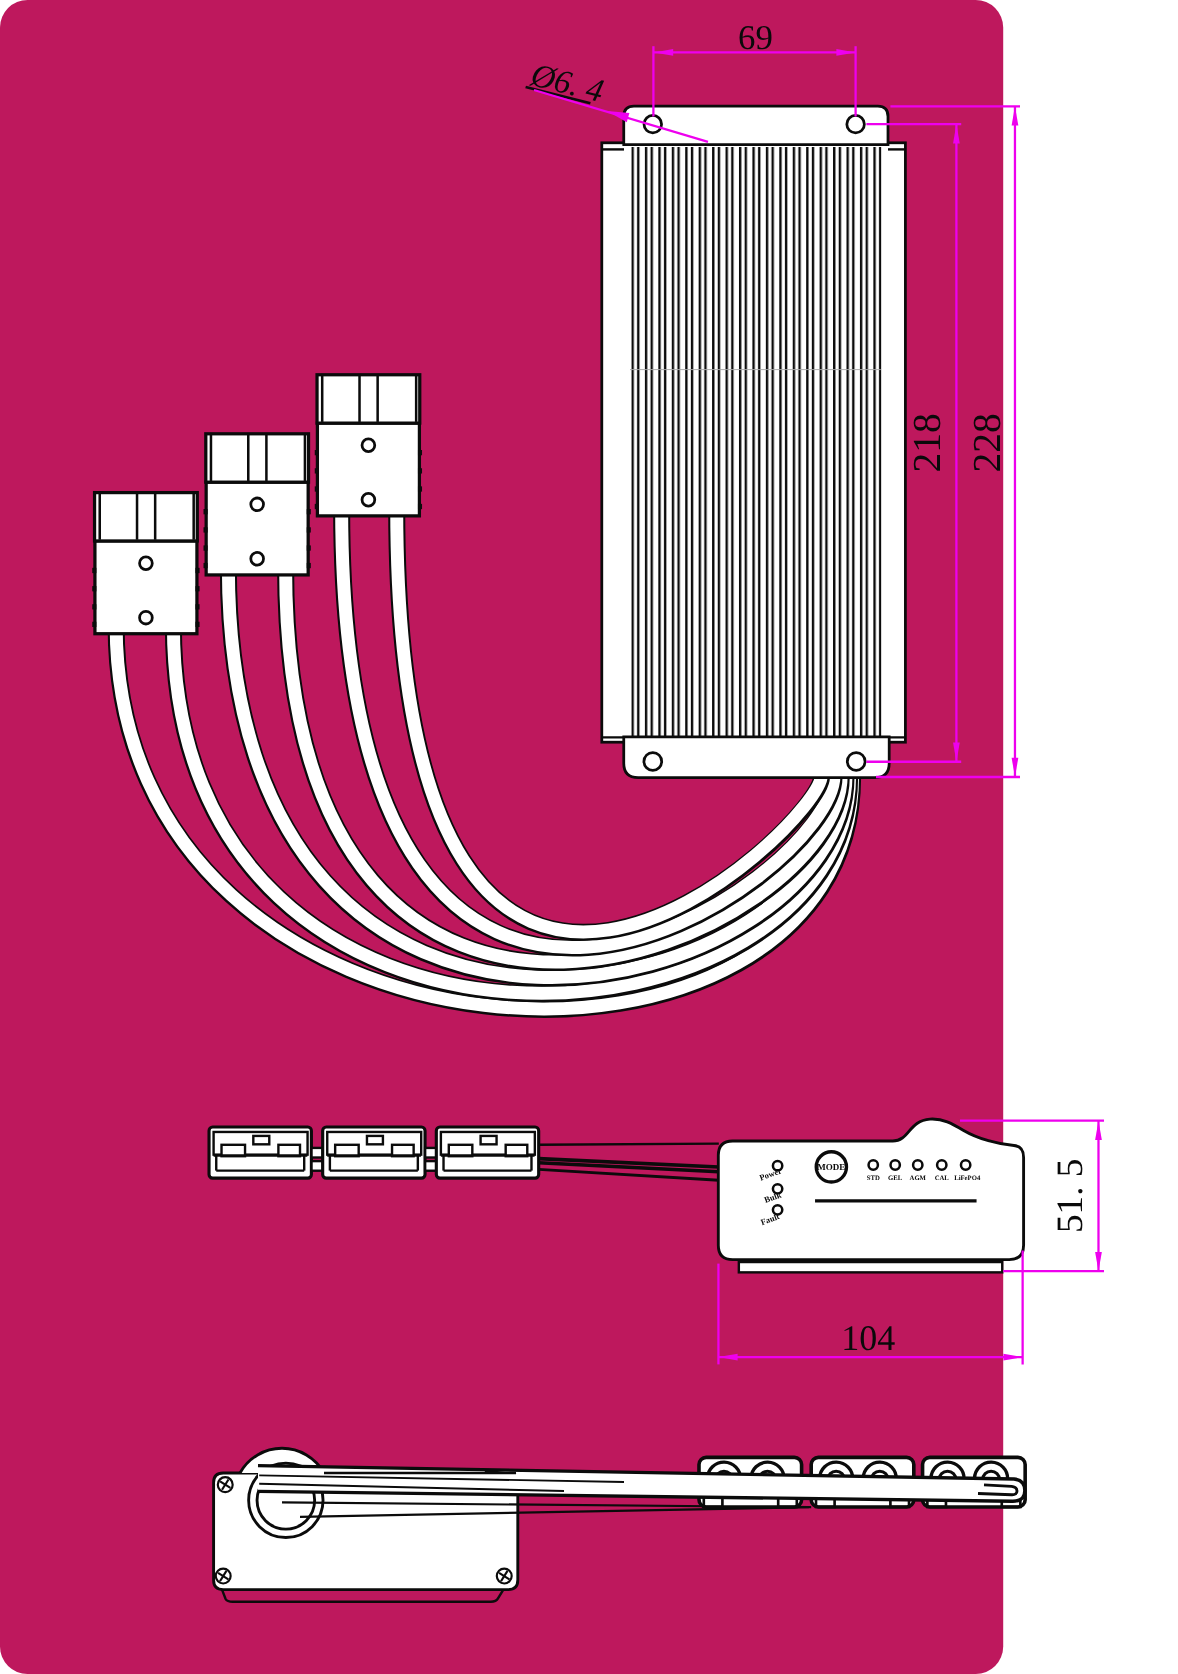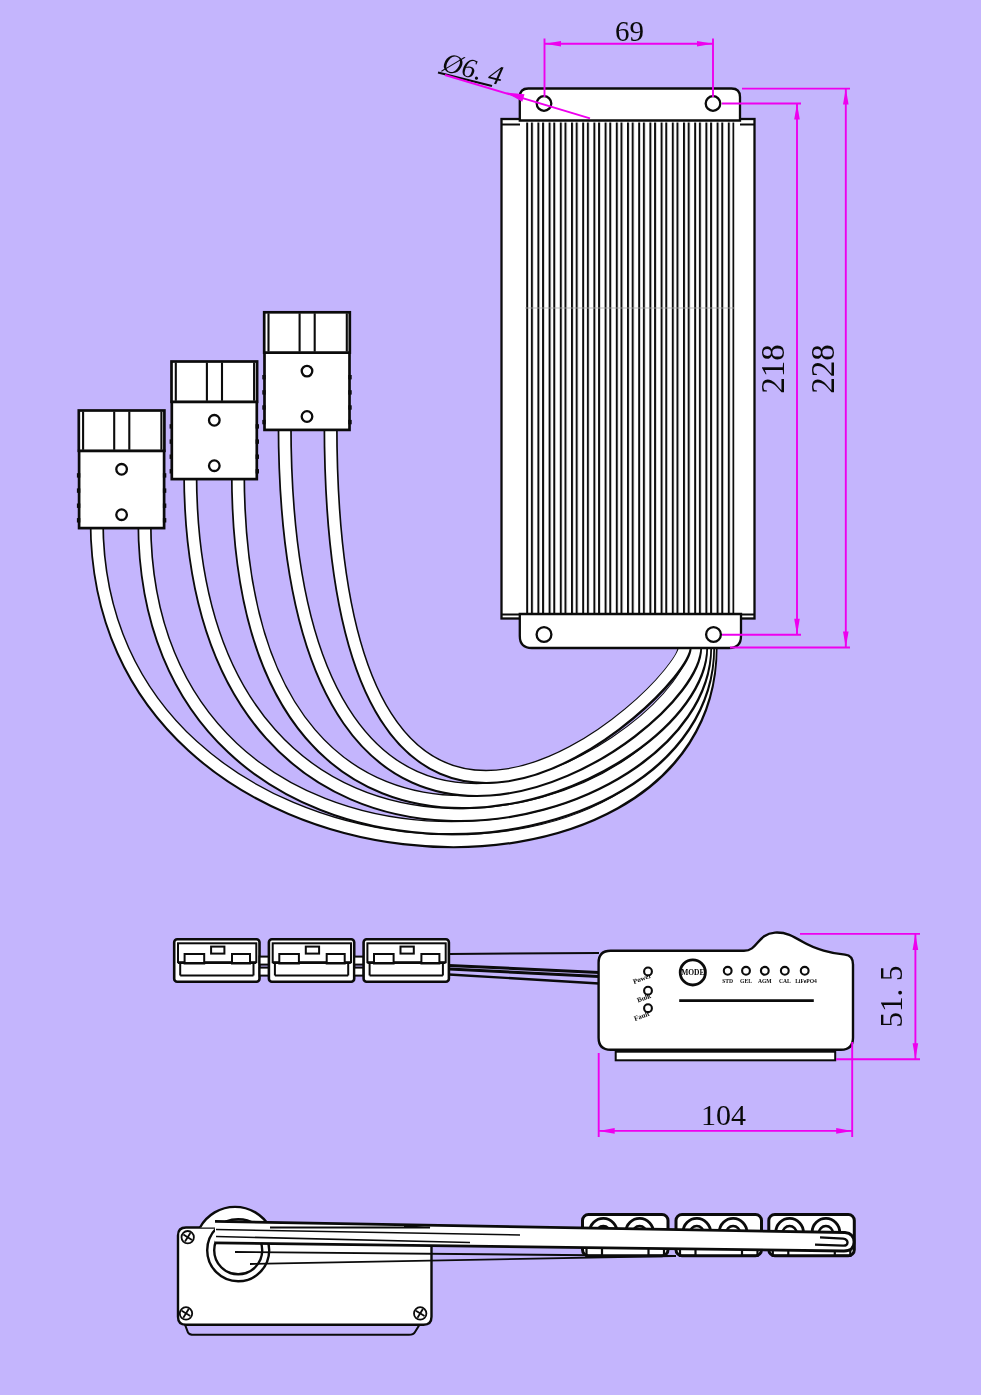--- a/index.html
+++ b/index.html
@@ -1,15 +1,15 @@
 <!DOCTYPE html>
 <html><head><meta charset="utf-8">
 <style>
 html,body{margin:0;padding:0;background:#fff;}
-#page{width:981px;height:1395px;position:relative;background:#c4b5fd;font-family:"Liberation Sans",sans-serif;}
+#page{width:836px;height:1395px;position:relative;background:#be185d;font-family:"Liberation Sans",sans-serif;border-radius:23px;}
 text{font-family:"Liberation Serif",serif;fill:#0a0a0a;}
 </style></head>
 <body>
 <div id="page">
 <svg width="982" height="1395" viewBox="0 0 982 1395" xmlns="http://www.w3.org/2000/svg">
 <defs>
 <pattern id="fins" width="11.2" height="10" patternUnits="userSpaceOnUse" patternTransform="translate(526.2,0)">
 <rect x="0" y="0" width="2.0" height="10" fill="#0b0b0b"></rect>
 <rect x="4.7" y="0" width="2.0" height="10" fill="#0b0b0b"></rect>
 </pattern>

